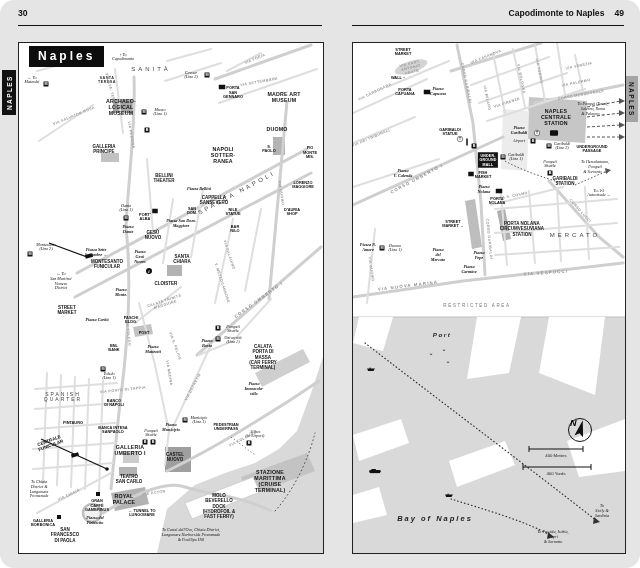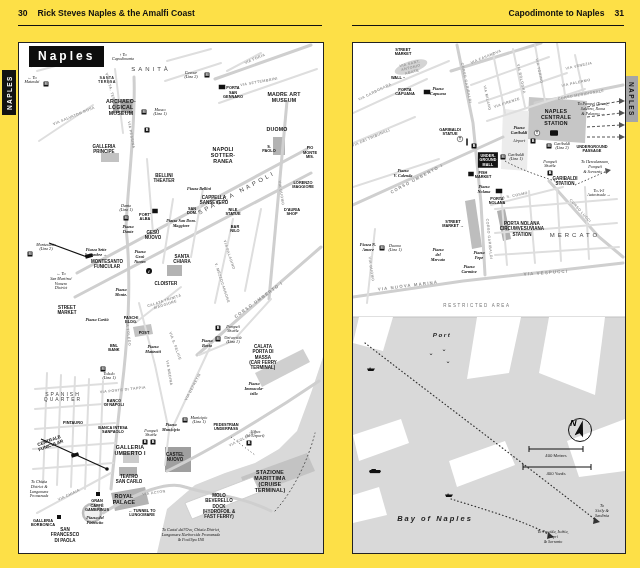--- a/index.html
+++ b/index.html
@@ -1,17 +1,17 @@
 <!DOCTYPE html>
 <html><head>
 <meta charset="utf-8">
 <style>
   html,body{margin:0;padding:0;background:#fff;}
-  #page{position:relative;width:640px;height:568px;background:#fde047;overflow:hidden;
-        font-family:"Liberation Sans","DejaVu Sans",sans-serif;}
+  #page{position:relative;width:640px;height:568px;background:#e5e5e5;overflow:hidden;
+        font-family:"Liberation Sans","DejaVu Sans",sans-serif;border-radius:14px;}
   
   .hdr{position:absolute;top:8px;height:14px;display:flex;align-items:baseline;gap:10px;
        font-size:8.6px;font-weight:bold;color:#111;}
   #hdr-left{left:18px;}
   #hdr-right{left:352px;width:272px;justify-content:flex-end;}
   .hrule{position:absolute;top:25px;height:1.2px;background:#111;}
   #rule-left{left:18px;width:304px;}
   #rule-right{left:352px;width:272px;}
   
   .tab{position:absolute;display:flex;align-items:center;justify-content:center;
@@ -75,25 +75,24 @@
   #compass .needle{position:absolute;left:7px;top:1px;width:9px;height:19px;background:#111;
            cl ip-path:none;clip-path:polygon(50% 0,100% 88%,50% 70%,0 88%);transform:rotate(14deg);}
 </style>
 </head>
 <body>
 
 <div id="page">
 
   <div class="hdr" id="hdr-left">
     <span>30</span>
-    <span>Rick Steves Naples &amp; the Amalfi Coast</span>
   </div>
   <div class="hdr" id="hdr-right">
     <span>Capodimonte to Naples</span>
-    <span>31</span>
+    <span>49</span>
   </div>
   <div class="hrule" id="rule-left"></div>
   <div class="hrule" id="rule-right"></div>
 
   <div class="tab" id="tab-left">NAPLES</div>
   <div class="tab" id="tab-right">NAPLES</div>
 
   <div class="map" id="map-left">
     <svg class="mapsvg" width="304" height="510" viewBox="0 0 304 510">
 

